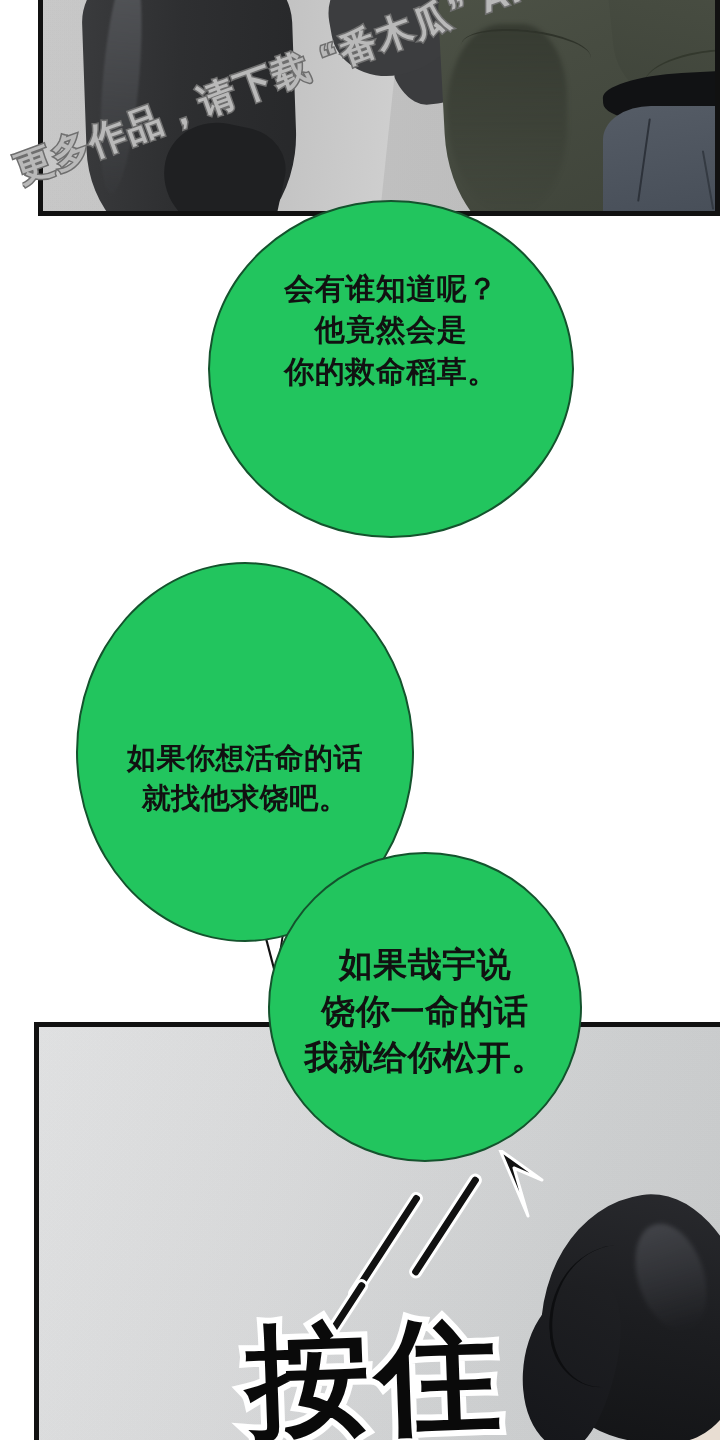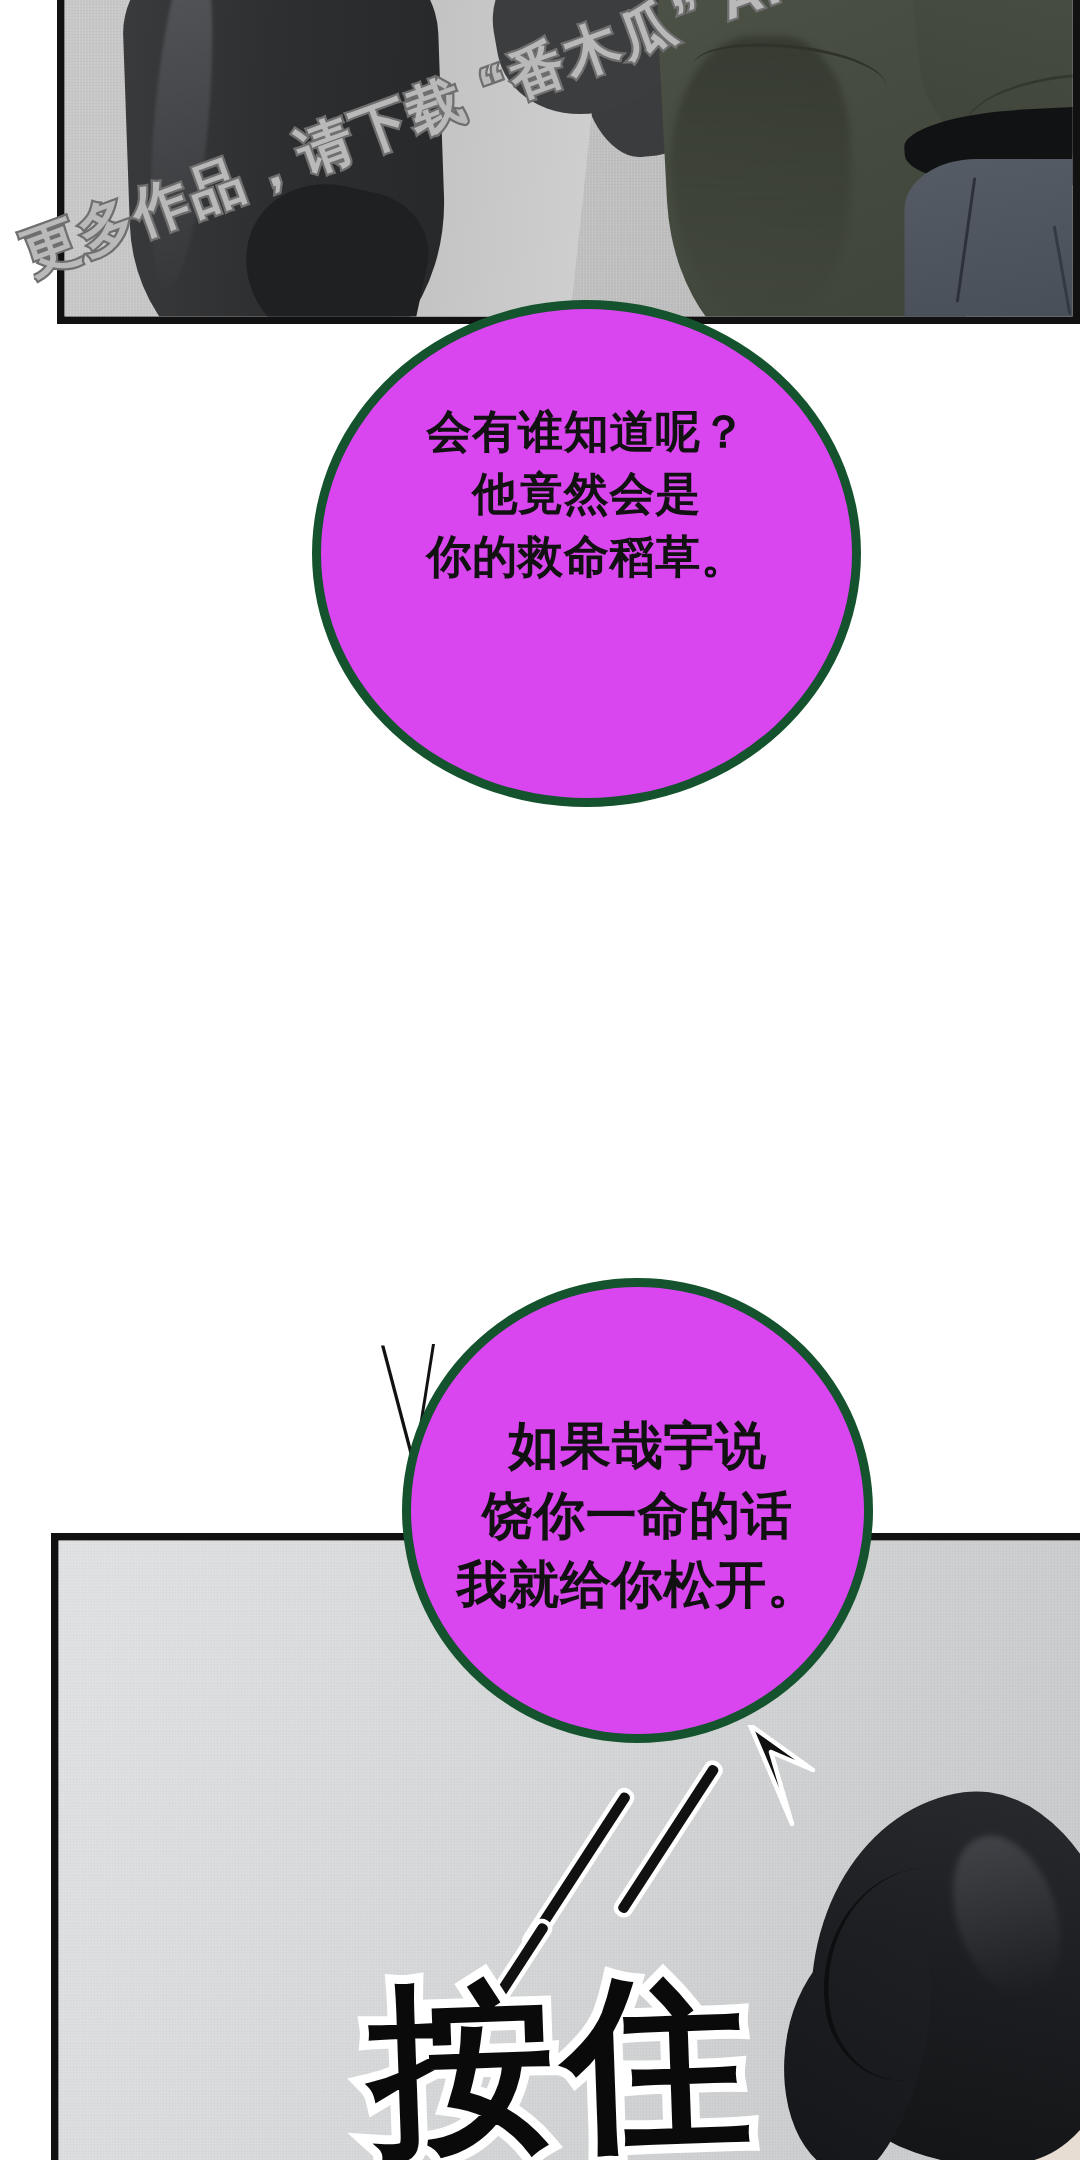--- a/index.html
+++ b/index.html
@@ -180,22 +180,22 @@
     -webkit-text-stroke: 3px #6f6f6f;
     paint-order: stroke fill;
     white-space: nowrap;
     pointer-events: none;
     user-select: none;
   }
 
   
   .bubble {
     position: absolute;
-    background: #d946ef;
-    border: 6px solid #14532d;
+    background: #22c55e;
+    border: 2px solid #14532d;
     border-radius: 50%;
     display: flex;
     align-items: center;
     justify-content: center;
     box-sizing: border-box;
   }
   .bubble-text {
     text-align: center;
     font-weight: 700;
     color: #111111;
@@ -407,20 +407,24 @@
     <div class="hair-edge"></div>
   </div>
 
   <div class="bubble" id="bubble-1">
     <div class="bubble-text">会有谁知道呢？
 他竟然会是
 你的救命稻草。</div>
   </div>
 
   <div id="bubble-2-tail"></div>
+  <div class="bubble" id="bubble-2">
+    <div class="bubble-text">如果你想活命的话
+就找他求饶吧。</div>
+  </div>
 
   <div class="bubble" id="bubble-3">
     <div class="bubble-text">如果哉宇说
 饶你一命的话
 我就给你松开。</div>
   </div>
   <svg id="bubble-3-tail" viewBox="0 0 46 70">
     <polygon points="2,0 30,66 16,18 44,30" fill="#111111" stroke="#ffffff" stroke-width="3" stroke-linejoin="round"></polygon>
   </svg>
 

